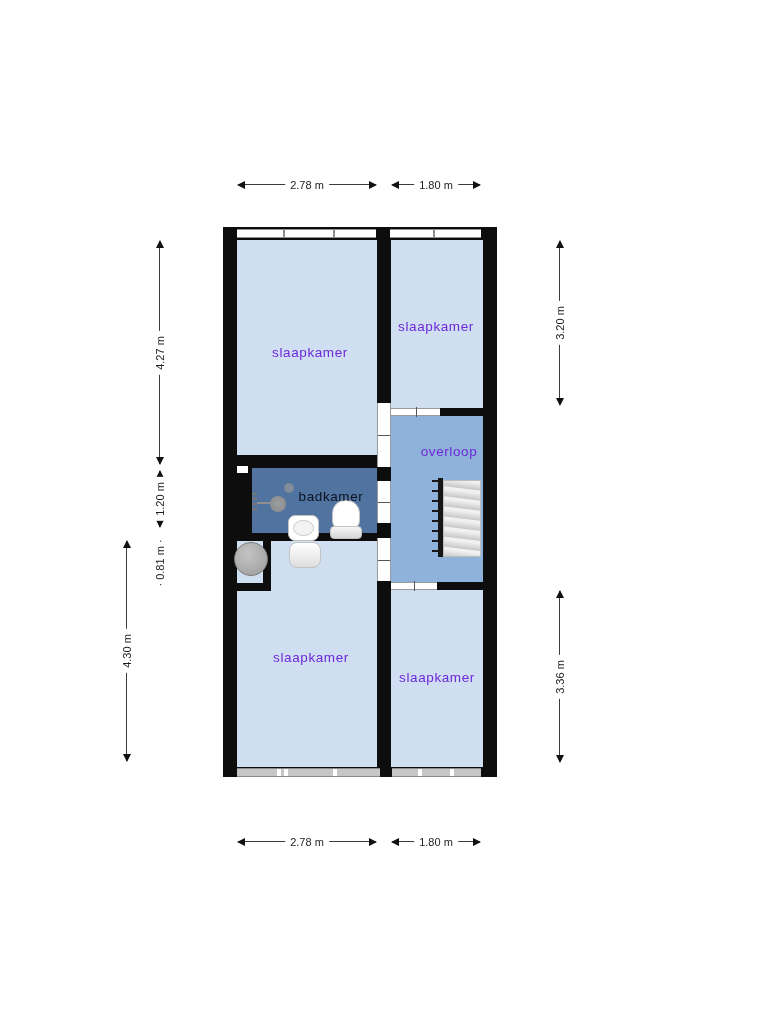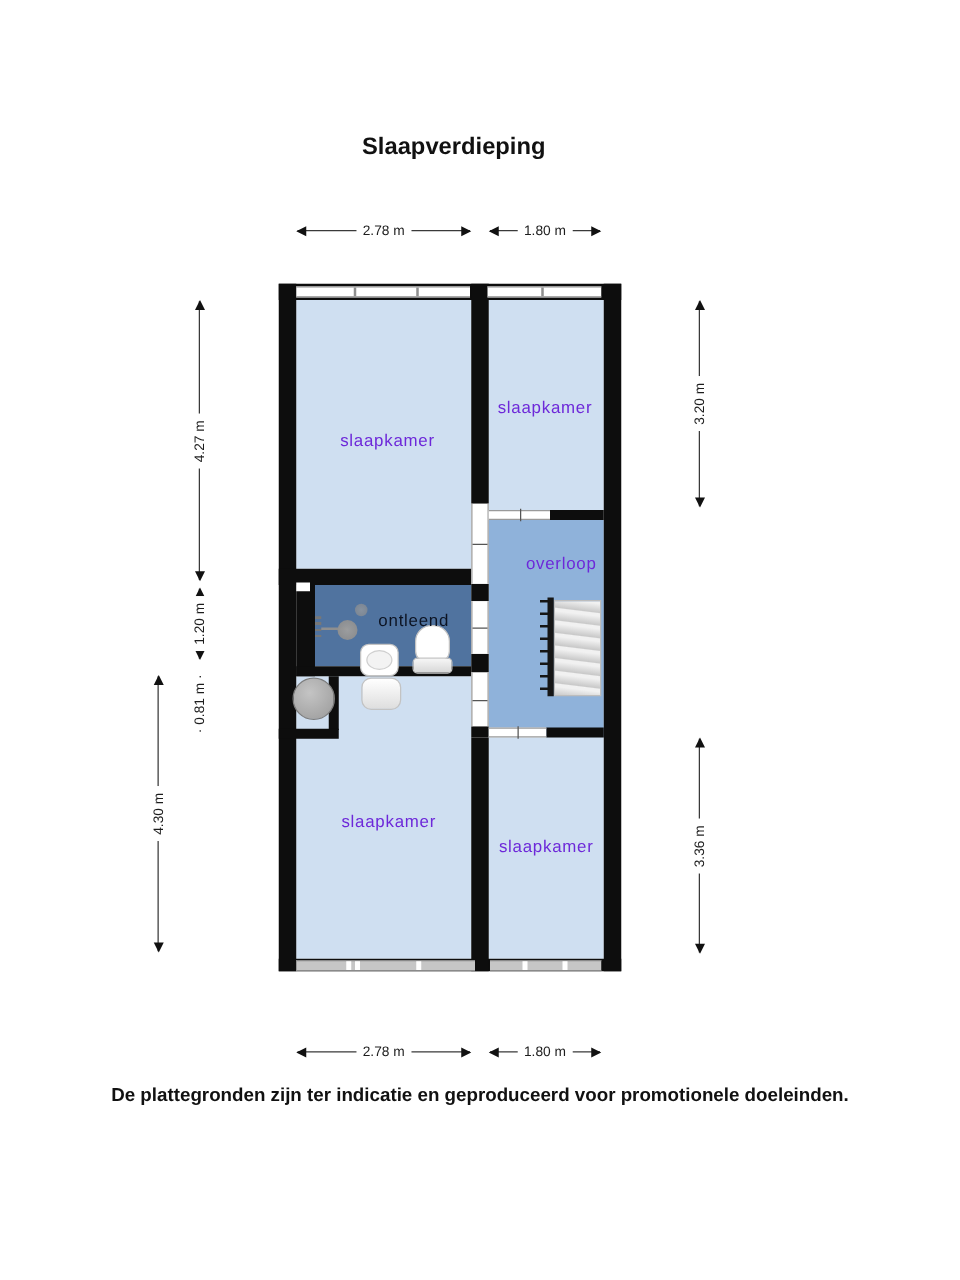--- a/index.html
+++ b/index.html
@@ -71,21 +71,20 @@
   .dlabel{position:absolute;left:50%;top:50%;transform:translate(-50%,-50%);
     background:#fff;padding:0 5px;font-size:11px;color:var(--dim-text);white-space:nowrap}
   .dim-v .dlabel{transform:translate(-50%,-50%) rotate(-90deg)}
   .dim-dotted .dlabel::before{content:"· "}
   .dim-dotted .dlabel::after{content:" ·"}
 </style>
 </head>
 <body>
 
 <div class="title">
-  <div>Slaapverdieping</div>
 </div>
 
 <div class="plan">
 
   <div class="room" style="left:14px;top:13px;width:140px;height:215px"></div>
   <div class="room" style="left:168px;top:13px;width:92px;height:168px"></div>
   <div class="room room-overloop" style="left:168px;top:189px;width:92px;height:174px"></div>
   <div class="room room-badkamer" style="left:29px;top:241px;width:125px;height:65px"></div>
   <div class="room" style="left:14px;top:314px;width:140px;height:226px"></div>
   <div class="room" style="left:168px;top:363px;width:92px;height:177px"></div>
@@ -162,21 +161,21 @@
       <i></i>
     </div>
   <div class="fixture unit" style="left:66px;top:315px;width:32px;height:26px"></div>
   <div class="fixture toilet-bowl" style="left:109px;top:273px;width:28px;height:30px"></div>
   <div class="fixture toilet-tank" style="left:107px;top:299px;width:32px;height:13px"></div>
   <div class="fixture boiler" style="left:11px;top:315px;width:34px;height:34px;z-index:9"></div>
 
   <span class="room-label" style="left:87px;top:125px">slaapkamer</span>
   <span class="room-label" style="left:213px;top:99px">slaapkamer</span>
   <span class="room-label" style="left:226px;top:224px">overloop</span>
-  <span class="room-label lbl-badkamer" style="left:108px;top:269px">ontleend</span>
+  <span class="room-label lbl-badkamer" style="left:108px;top:269px">badkamer</span>
   <span class="room-label" style="left:88px;top:430px">slaapkamer</span>
   <span class="room-label" style="left:214px;top:450px">slaapkamer</span>
 </div>
 
 <div class="dim dim-h" style="left:237px;top:180px;width:140px">
   <i class="dl"></i>
     <i class="ah al"></i>
     <i class="ah ar"></i>
   <span class="dlabel">2.78 m</span>
 </div>
@@ -232,14 +231,13 @@
   <span class="dlabel">3.20 m</span>
 </div>
 <div class="dim dim-v" style="left:555px;top:590px;height:173px">
   <i class="dl"></i>
     <i class="av at"></i>
     <i class="av ab"></i>
   <span class="dlabel">3.36 m</span>
 </div>
 
 <div class="footer">
-  <div>De plattegronden zijn ter indicatie en geproduceerd voor promotionele doeleinden.</div>
 </div>
 
 </body></html>

